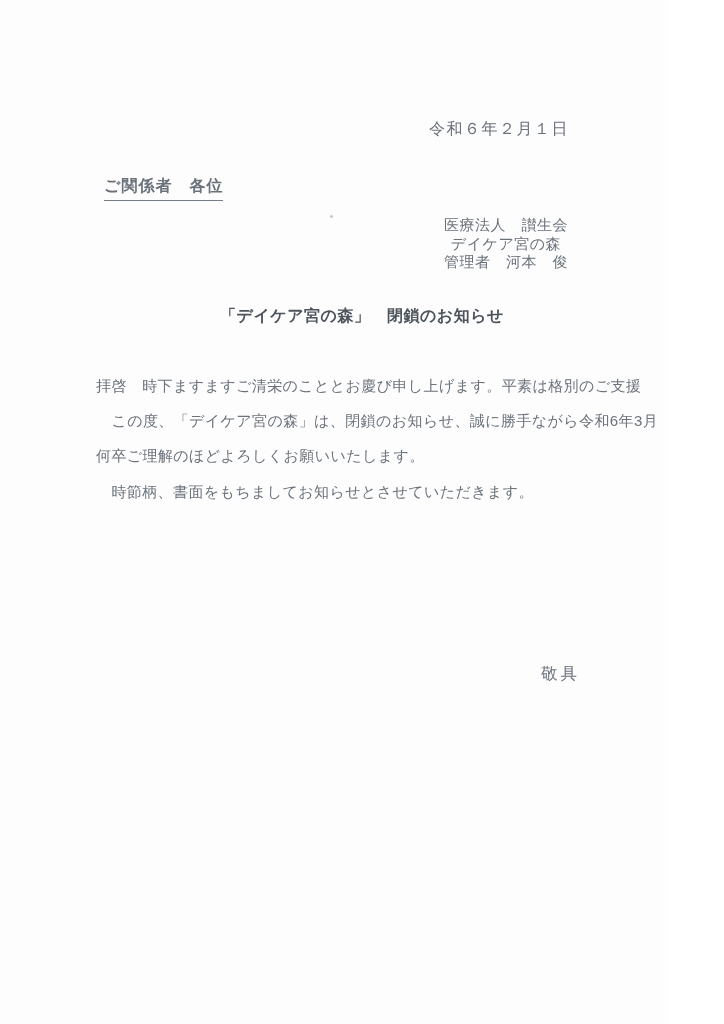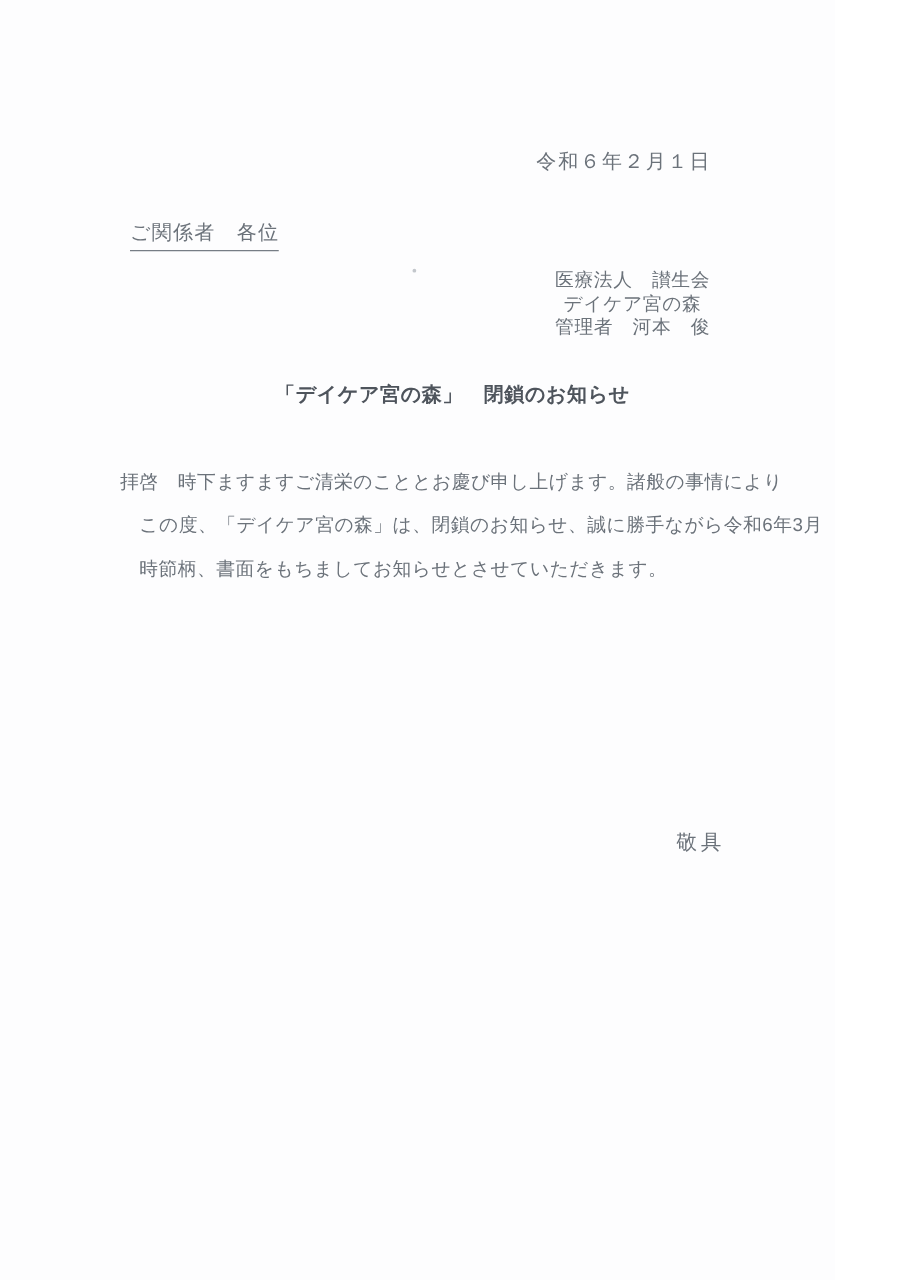--- a/index.html
+++ b/index.html
@@ -29,20 +29,21 @@
   }
   .addressee {
     position: absolute;
     top: 176px; left: 104px;
     font-size: 16px;
     letter-spacing: 1px;
     padding-bottom: 3px;
     border-bottom: 1.5px solid #767d85;
     color: var(--ink);
     white-space: nowrap;
+    font-weight: bold;
   }
   .speck {
     position: absolute;
     top: 215px; left: 330px;
     width: 3px; height: 3px;
     border-radius: 50%;
     background: #c3c7cc;
   }
   .sender {
     position: absolute;
@@ -100,20 +101,21 @@
 
   <div class="sender">
     <div>医療法人　讃生会</div>
     <div>デイケア宮の森</div>
     <div>管理者　河本　俊</div>
   </div>
 
   <h1 class="title">「デイケア宮の森」　閉鎖のお知らせ</h1>
 
   <div class="body-text">
-    <div class="line">拝啓　時下ますますご清栄のこととお慶び申し上げます。諸般の事情により</div>
+    <div class="line">拝啓　時下ますますご清栄のこととお慶び申し上げます。平素は格別のご支援</div>
     <div class="line">　この度、「デイケア宮の森」は、閉鎖のお知らせ、誠に勝手ながら令和6年3月</div>
+    <div class="line">何卒ご理解のほどよろしくお願いいたします。</div>
     <div class="line">　時節柄、書面をもちましてお知らせとさせていただきます。</div>
   </div>
 
   <div class="closing">敬具</div>
 
 </div>
 
 </body></html>

